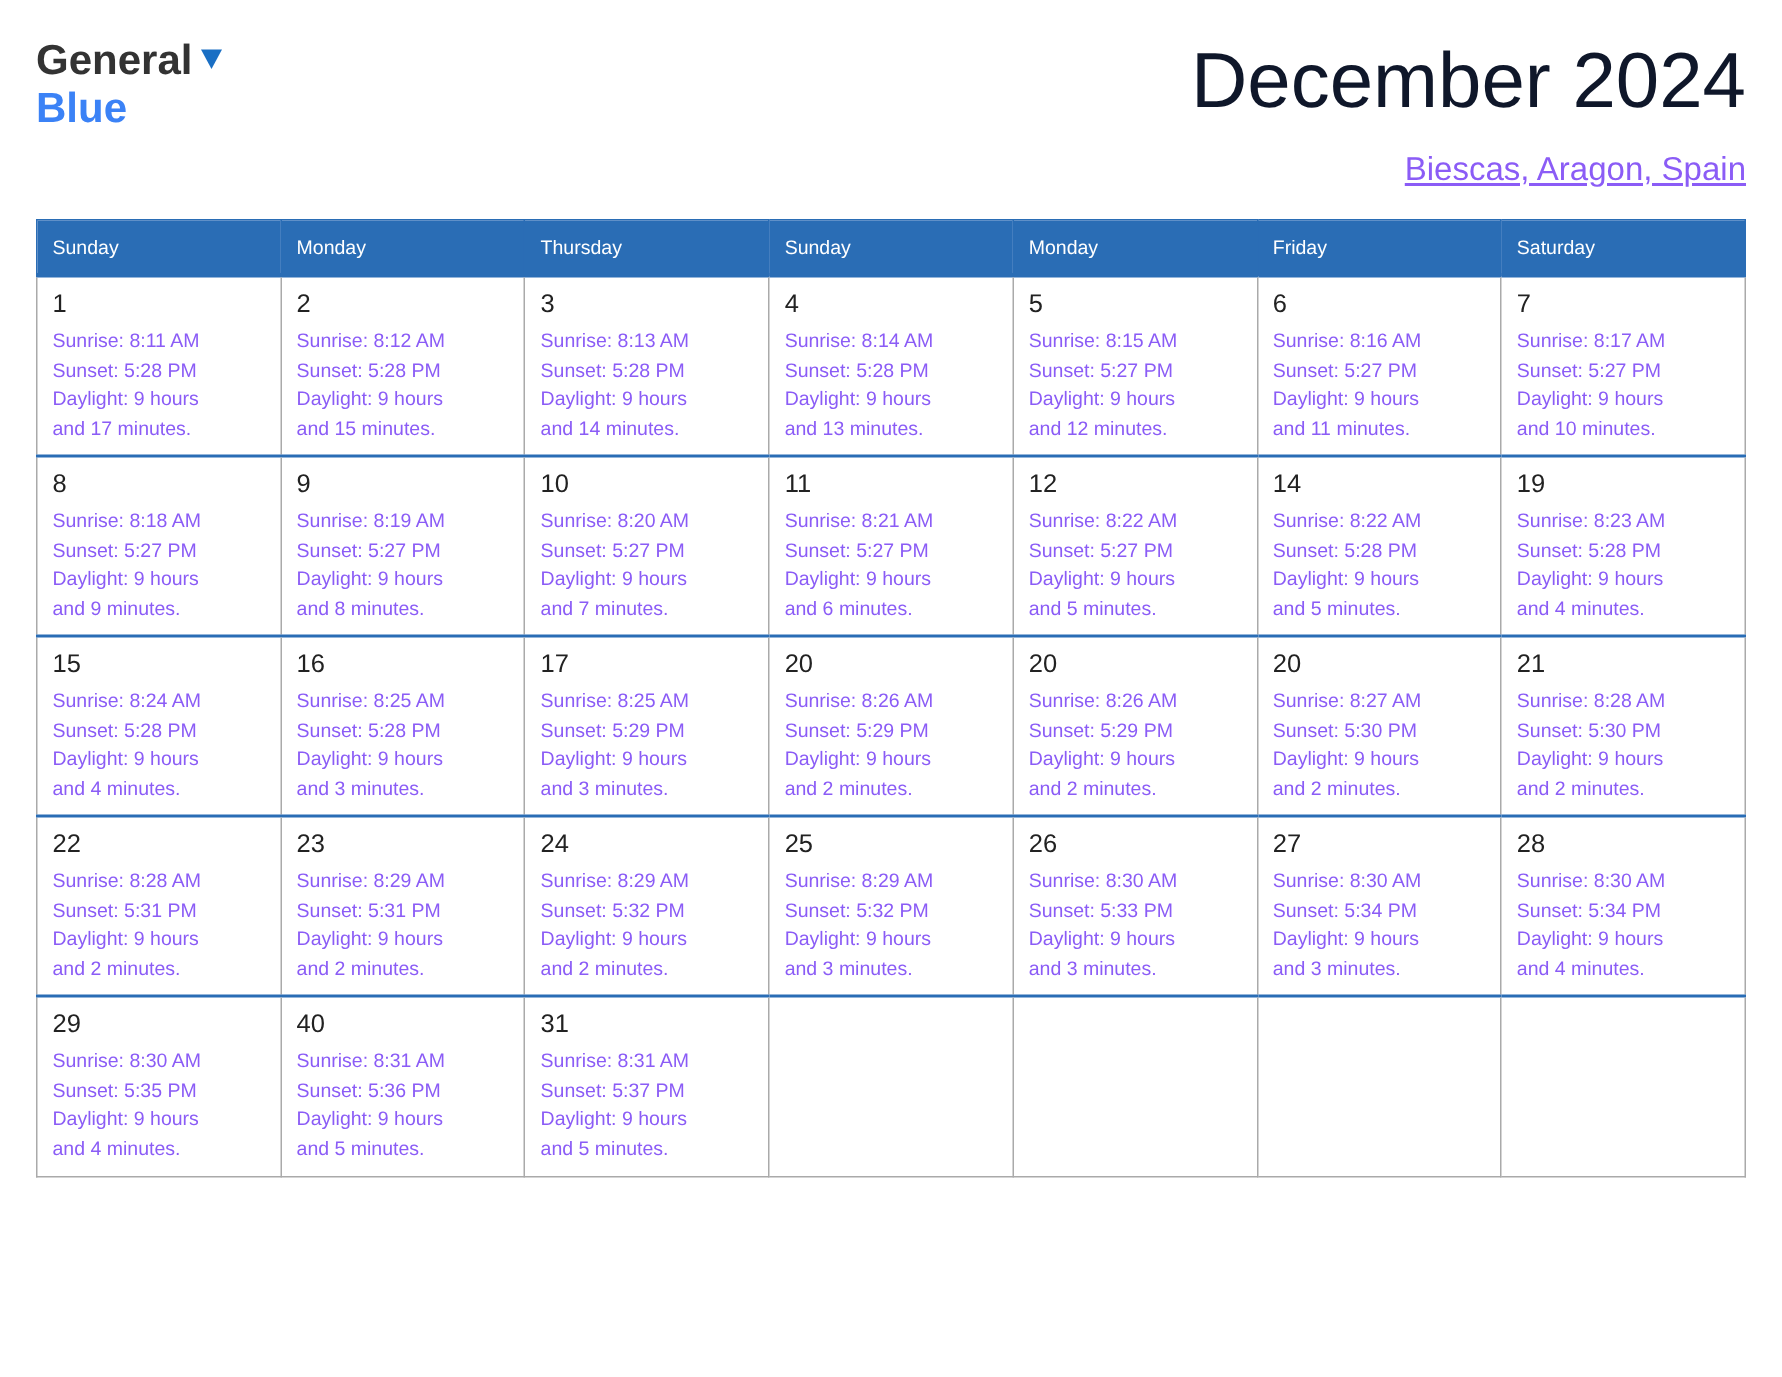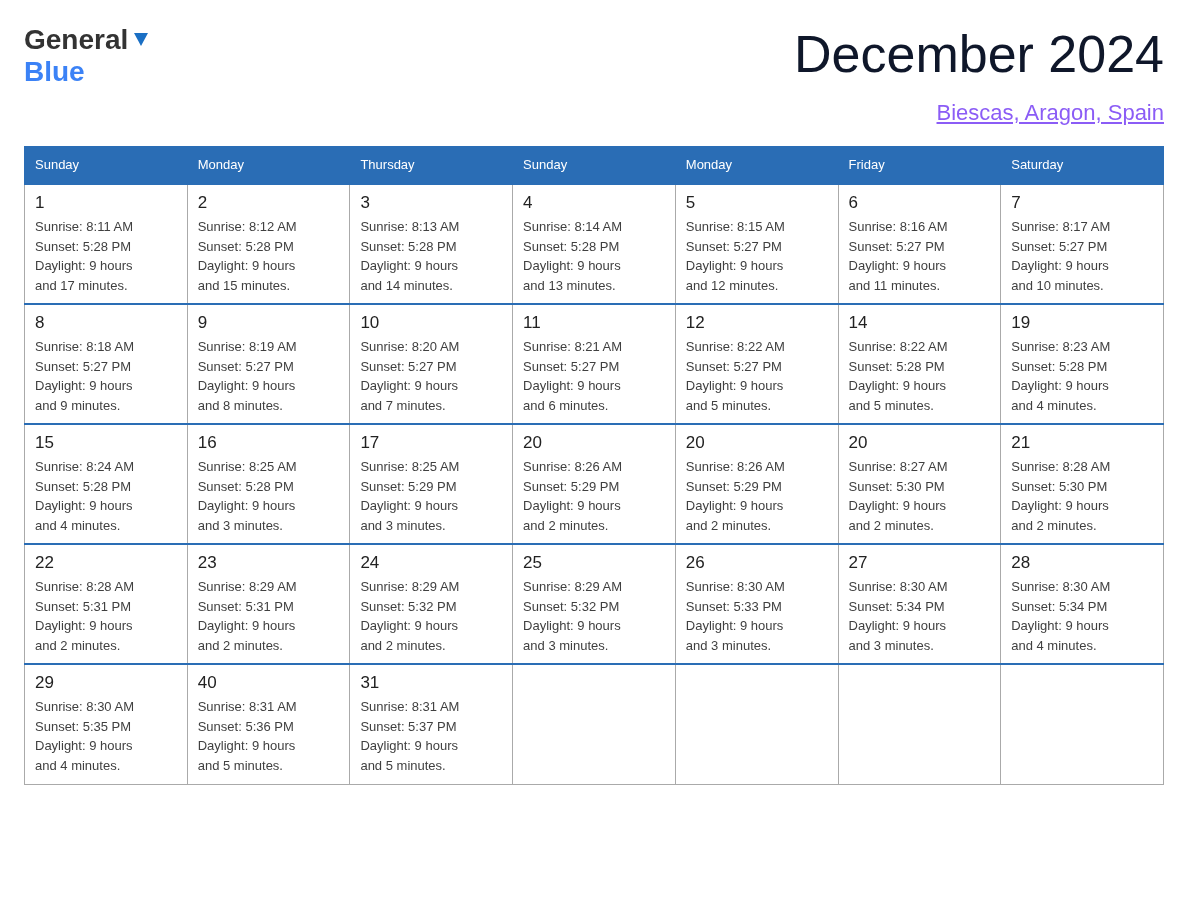--- a/index.html
+++ b/index.html
@@ -77,21 +77,21 @@
       border-top: 2px solid #2a6db5;
     }
     .day-number {
       font-size: 17px;
       font-weight: normal;
       color: #222;
       margin-bottom: 4px;
     }
     .day-info {
       font-size: 13px;
-      color: #404040;
+      color: #8b5cf6;
       line-height: 1.5;
     }
     .empty-cell {
       background: #fff;
     }
   </style>
 </head>
 <body>
 
 <div class="header">

